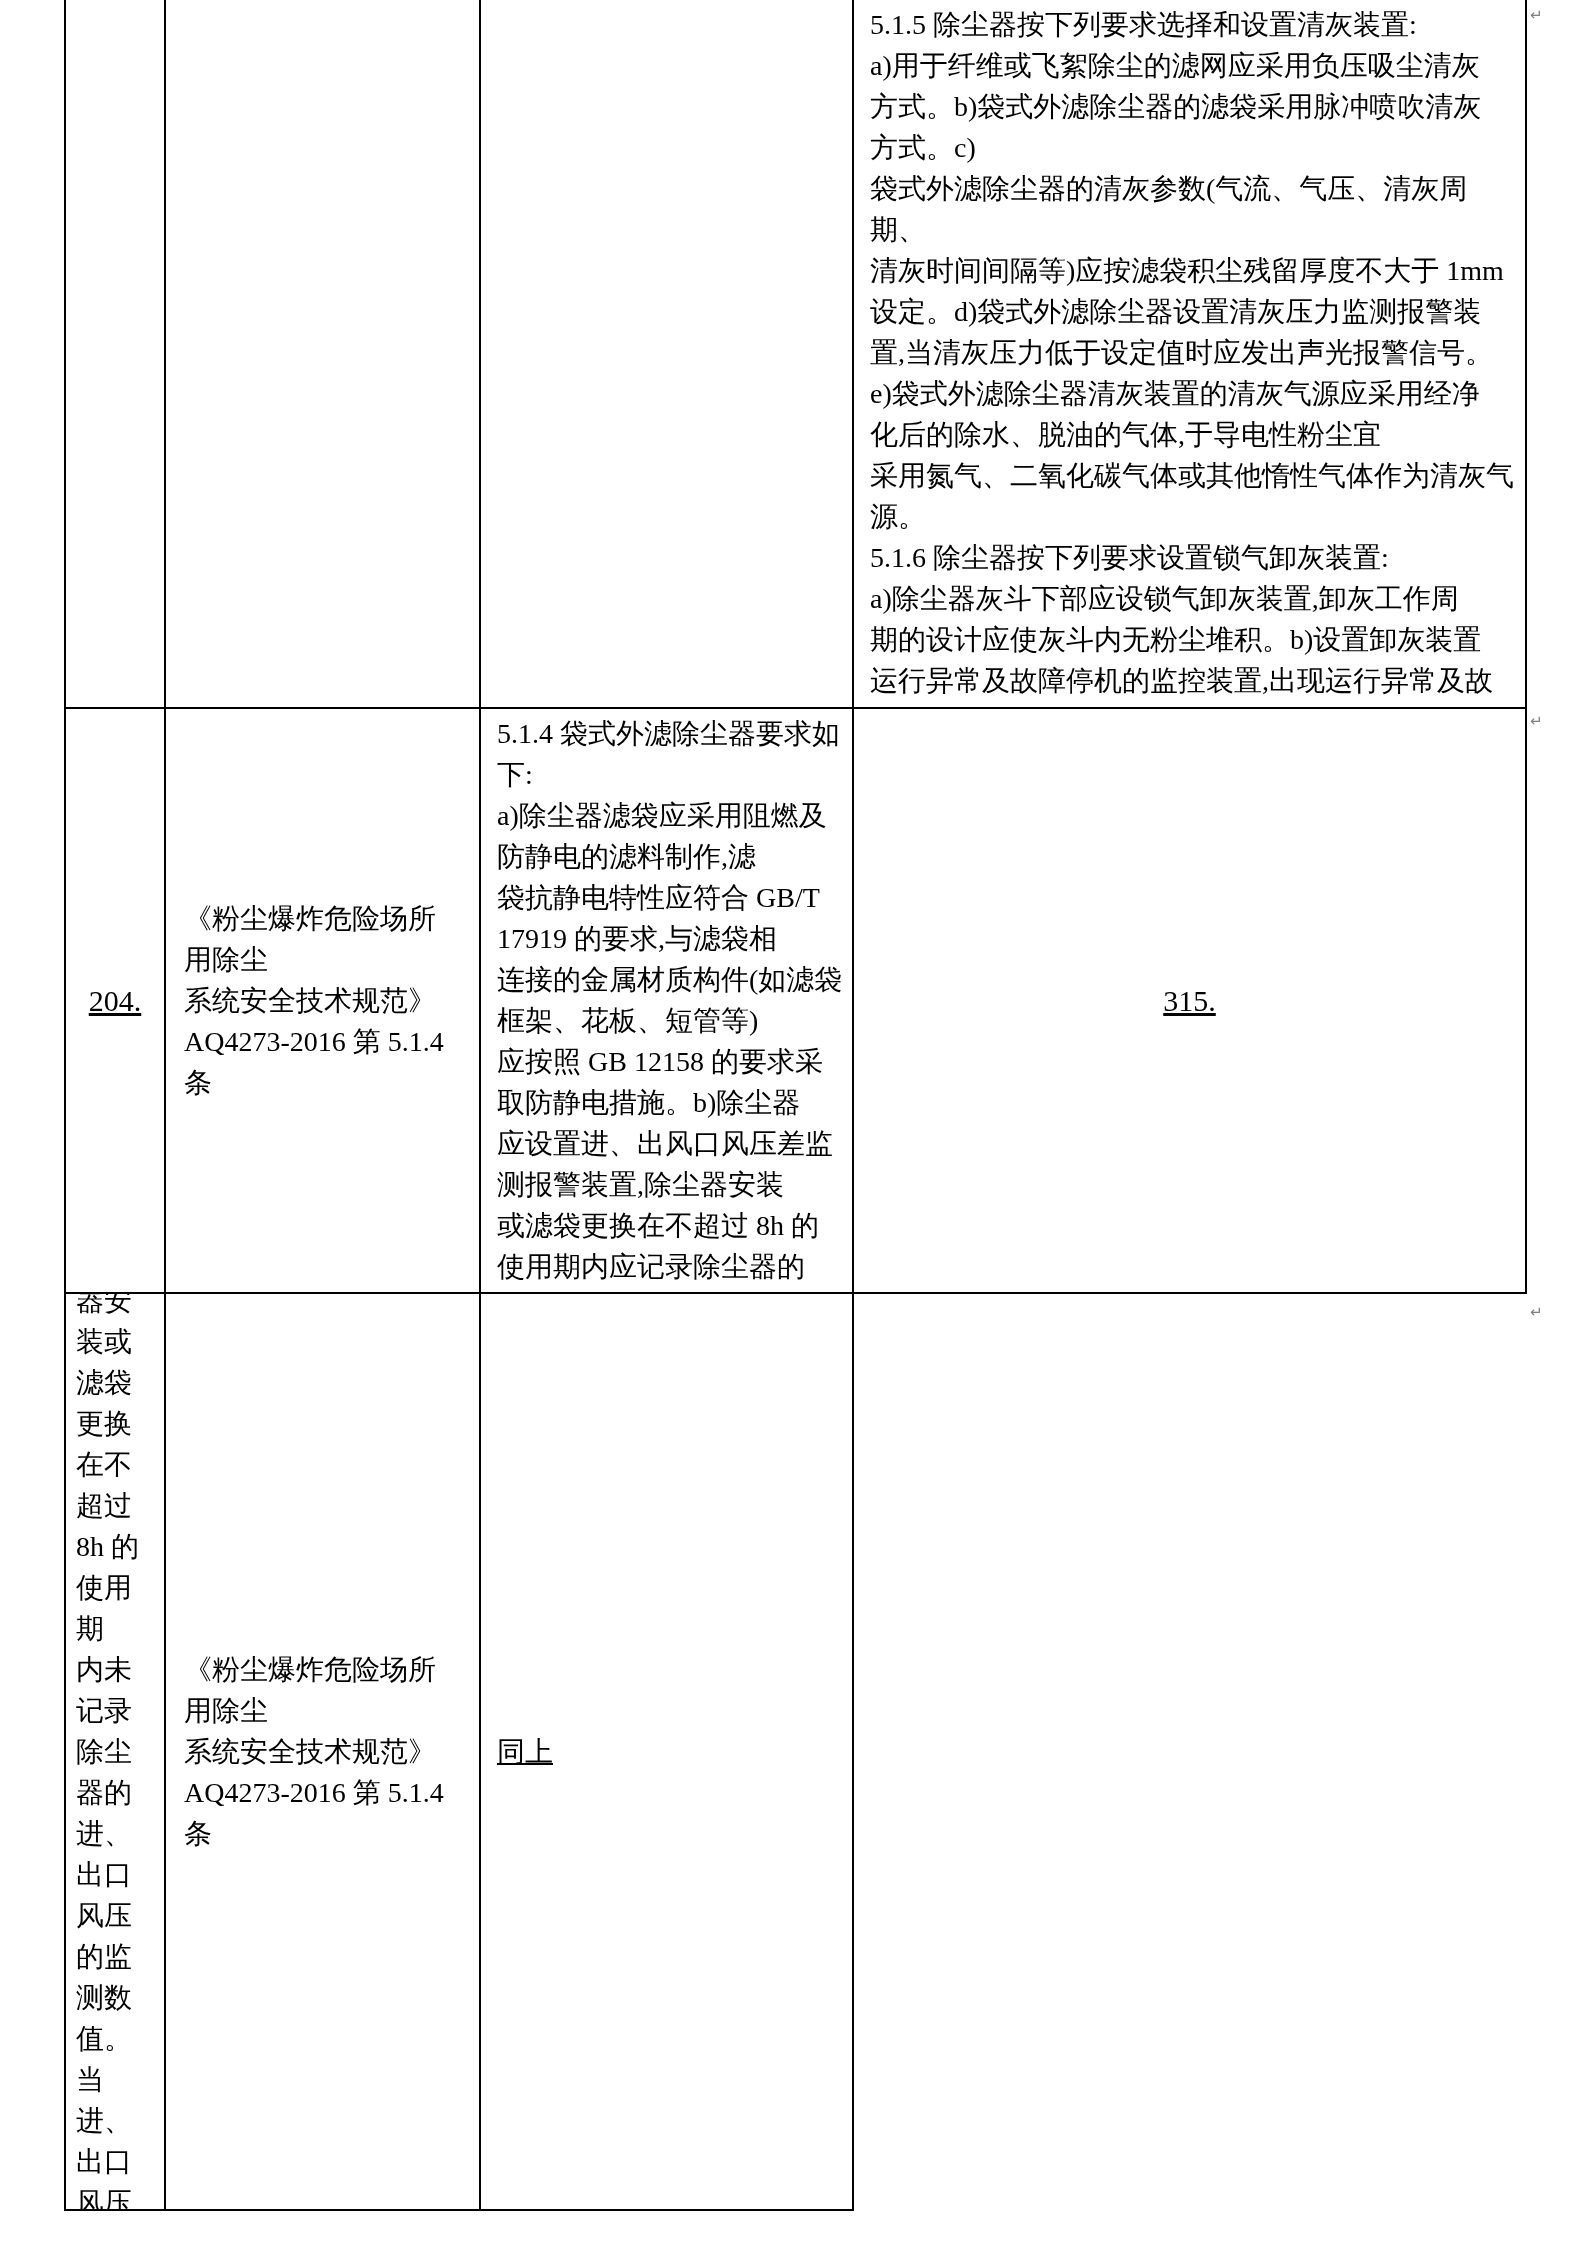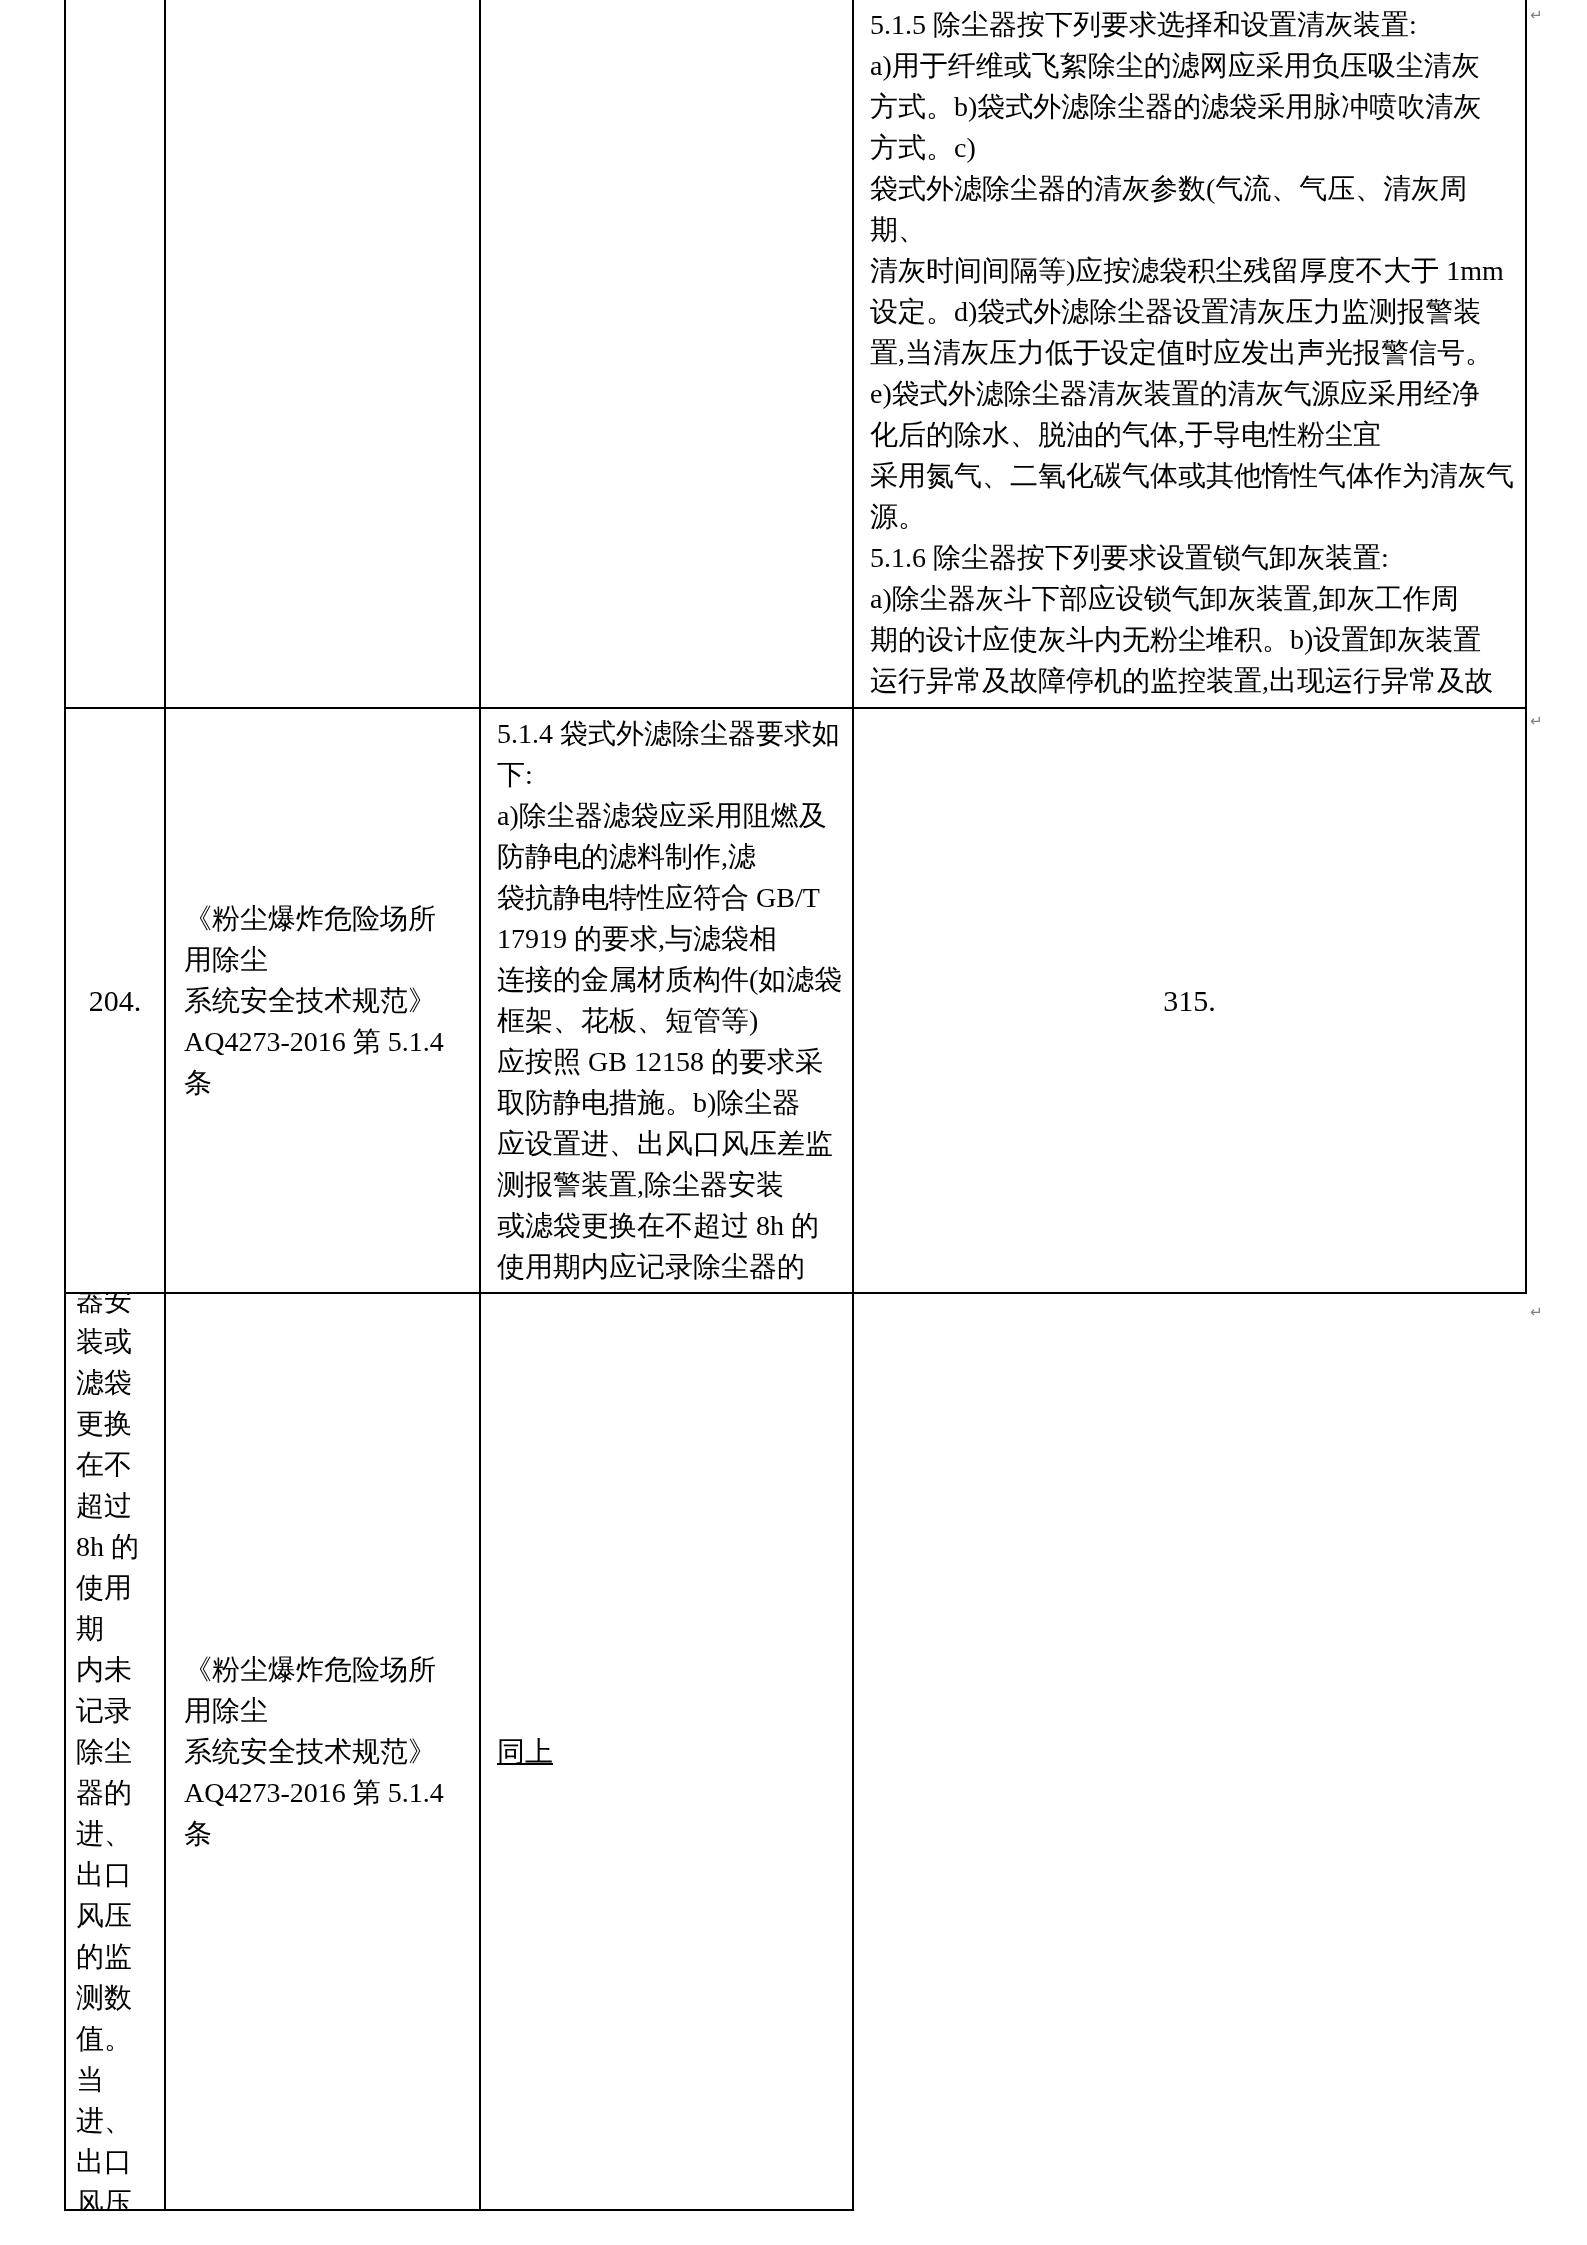--- a/index.html
+++ b/index.html
@@ -39,21 +39,21 @@
   .txt {
     font-size: 28px;
     line-height: 41px;
     white-space: pre-line;
     letter-spacing: 0;
   }
   
   .v-top    { justify-content: flex-start; }
   .v-center { justify-content: center; }
   
-  .pad-number  { align-items: center; justify-content: center; text-align: center; }
+  .pad-number  { align-items: center; justify-content: center; text-align: center; text-decoration: underline; }
   .pad-problem { padding-left: 10px; padding-right: 6px; }
   .pad-standard{ padding-left: 18px; padding-right: 16px; }
   .pad-req     { padding: 4px 6px 0 16px; }
   .pad-req-center { padding-left: 16px; text-decoration: underline; }
   .number-txt {
     font-size: 30px;
     line-height: 36px;
   }
   .para-mark {
     position: absolute;

